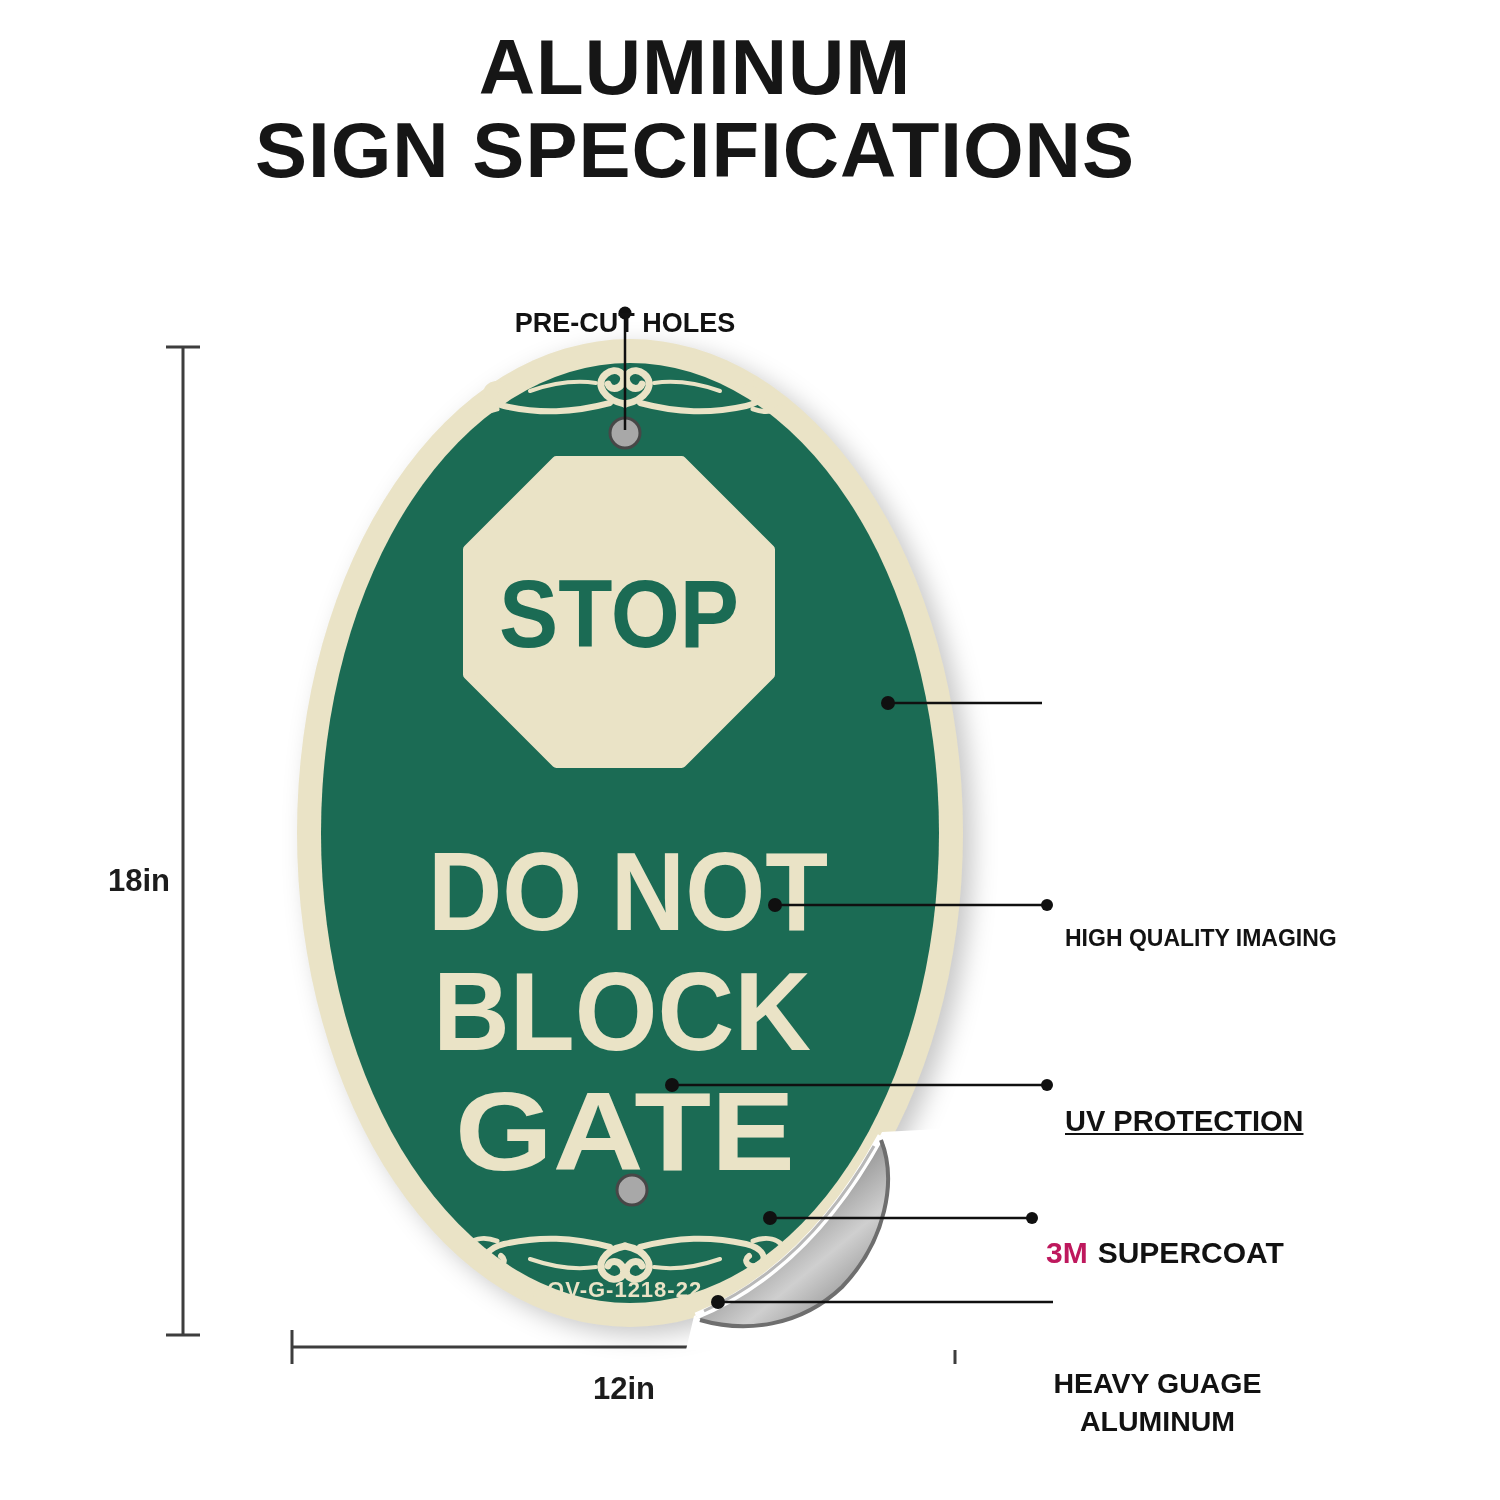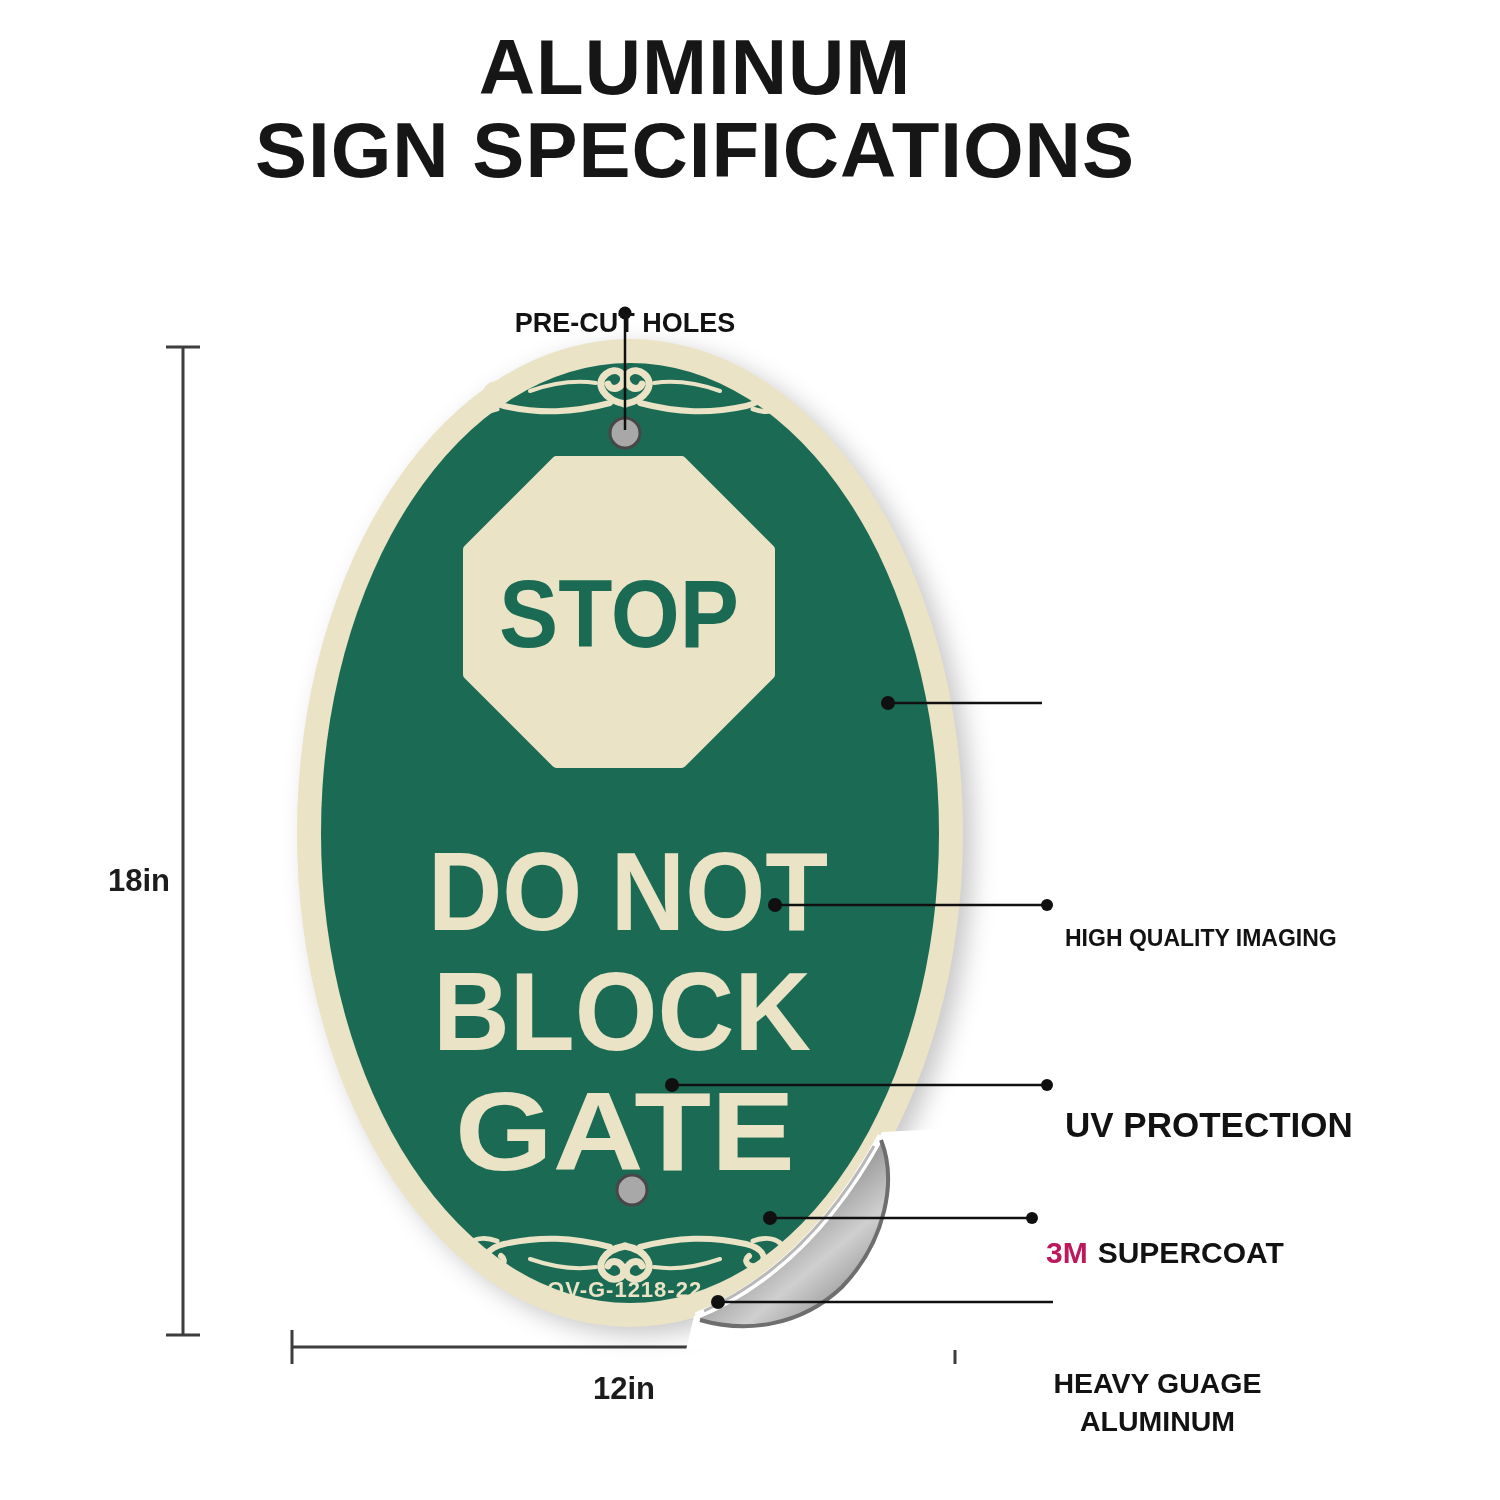--- a/index.html
+++ b/index.html
@@ -31,21 +31,21 @@
     color: #121212;
     font-weight: bold;
     white-space: nowrap;
     margin-top: 36px;
   }
   .lbl-precut   { left: 455px; top: 272px; width: 340px; text-align: center; font-size: 27px; }
   .lbl-supercoat{ left: 1060px; top: 645px; }
   .lbl-supercoat .co-title { font-size: 28.5px; font-weight: bold; margin-bottom: 10px; }
   .lbl-supercoat .co-sub   { font-size: 19.5px; font-weight: bold; line-height: 1.3; }
   .lbl-imaging  { left: 1065px; top: 889px;  font-size: 23px; }
-  .lbl-uv       { left: 1065px; top: 1069px; font-size: 35px; }
+  .lbl-uv       { left: 1065px; top: 1069px; font-size: 29px; text-decoration: underline; }
   .lbl-material { left: 1046px; top: 1200px; font-size: 30px; }
   .lbl-material .brand { color: #be185d; margin-right: 10px; }
   .lbl-heavy    { left: 1050px; top: 1328px; width: 215px; text-align: center; font-size: 28.5px; line-height: 1.35; }
   .dim-label {
     position: absolute;
     color: #1c1c1c;
     font-weight: bold;
     font-size: 31px;
     text-align: center;
   }

